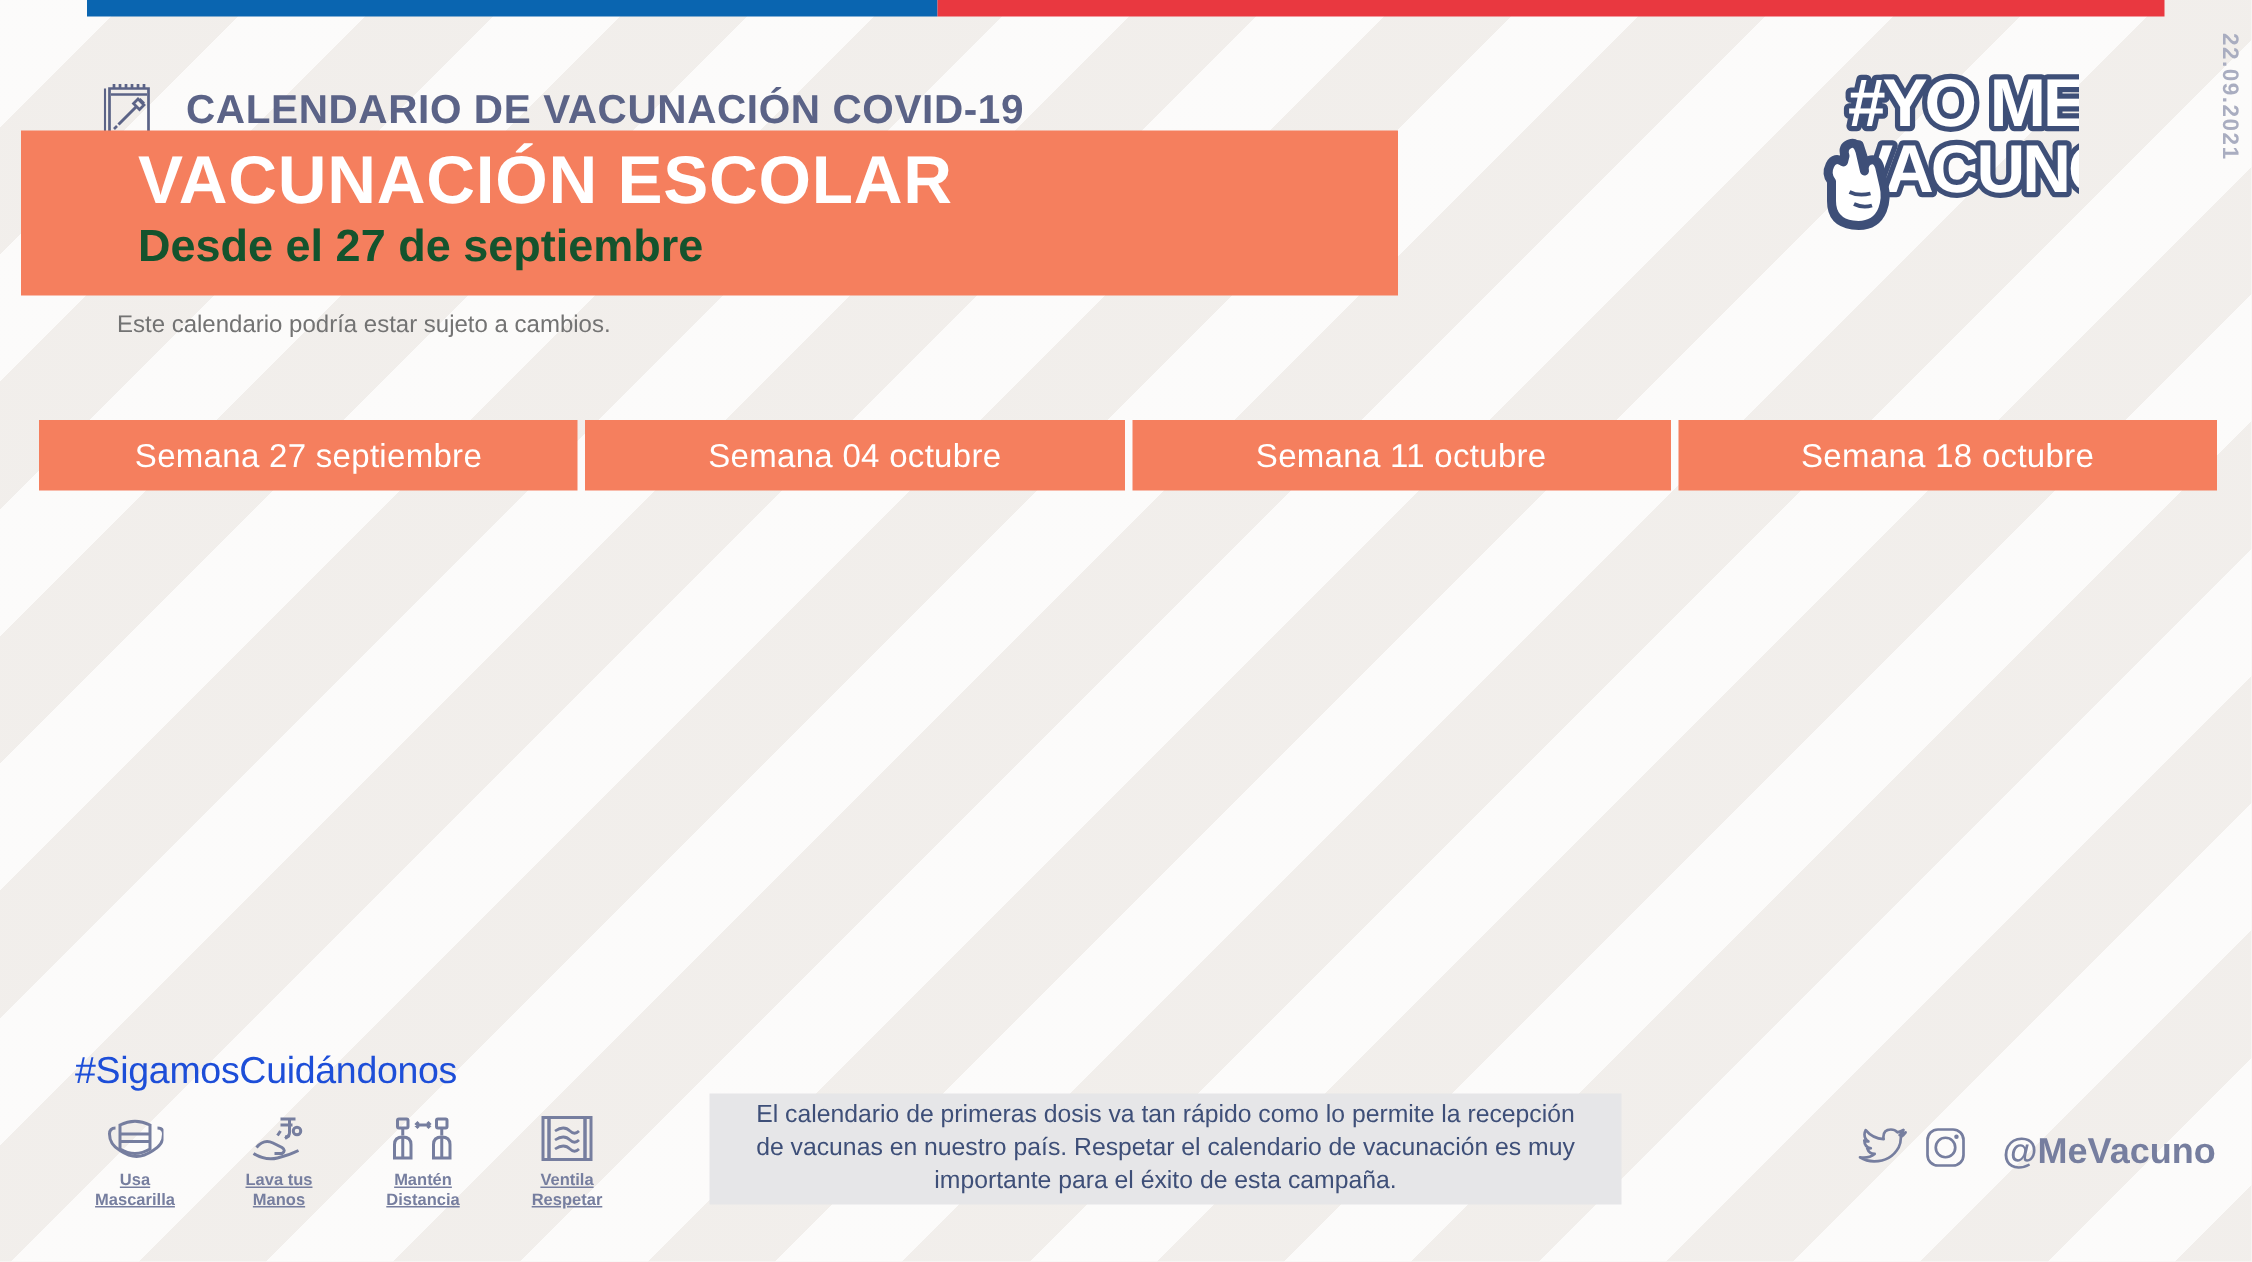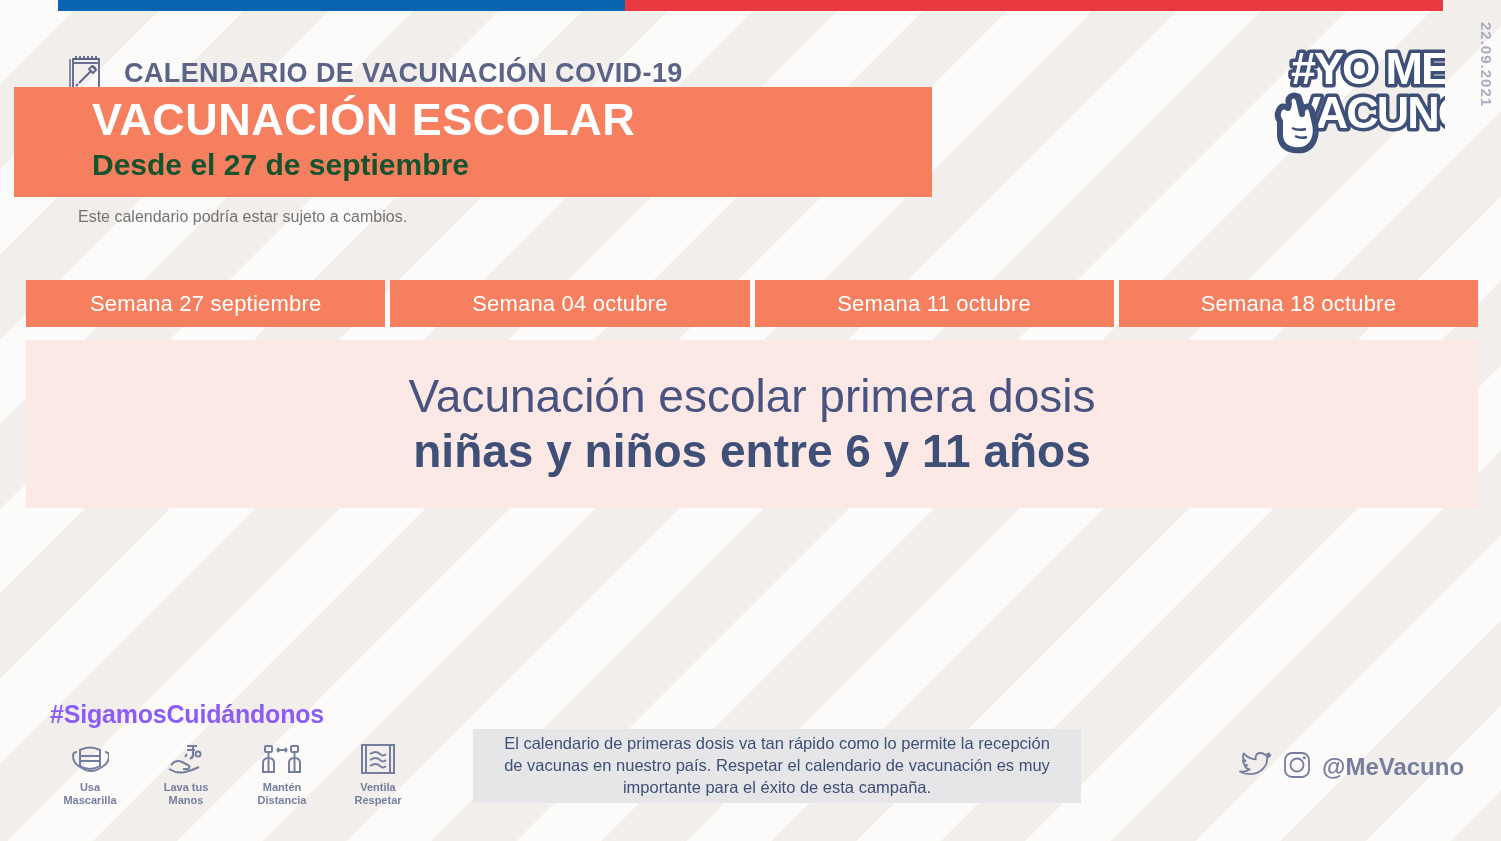--- a/index.html
+++ b/index.html
@@ -160,22 +160,22 @@
 
   
   #care-block {
     position: absolute;
     left: 50px;
     top: 700px;
     width: 390px;
   }
   #care-hashtag {
     font-size: 25px;
-    font-weight: bold;
-    color: #8b5cf6;
+    font-weight: normal;
+    color: #1d4ed8;
     letter-spacing: -0.2px;
   }
   #care-icons {
     display: flex;
     gap: 24px;
     margin-top: 12px;
     padding-left: 4px;
   }
   .care-item {
     width: 72px;
@@ -186,20 +186,21 @@
     height: 36px;
     display: flex;
     align-items: center;
     justify-content: center;
   }
   .care-item .cap {
     font-size: 11px;
     font-weight: bold;
     line-height: 1.15;
     margin-top: 4px;
+    text-decoration: underline;
   }
 
   
   #note-box {
     position: absolute;
     left: 473px;
     top: 729px;
     width: 608px;
     height: 74px;
     background: #e6e6e8;
@@ -222,27 +223,27 @@
     top: 750px;
     display: flex;
     align-items: center;
     gap: 10px;
     color: #767e9f;
   }
   #social-handle {
     font-size: 24px;
     font-weight: bold;
     color: #767e9f;
-    margin-left: 0;
+    margin-left: 13px;
   }
 
   
   #logo {
     position: absolute;
-    left: 1255px;
+    left: 1196px;
     top: 36px;
     width: 190px;
     height: 130px;
   }
 </style>
 </head>
 <body>
 
 <div id="bg-texture"></div>
 
@@ -293,24 +294,20 @@
     </svg>
   </div>
 
   <div id="week-tabs">
     <div class="week-tab">Semana 27 septiembre</div>
     <div class="week-tab">Semana 04 octubre</div>
     <div class="week-tab">Semana 11 octubre</div>
     <div class="week-tab">Semana 18 octubre</div>
   </div>
 
-  <div id="content-panel">
-    <div id="content-line1">Vacunación escolar primera dosis</div>
-    <div id="content-line2">niñas y niños entre 6 y 11 años</div>
-  </div>
 
   <div id="care-block">
     <div id="care-hashtag">#SigamosCuidándonos</div>
     <div id="care-icons">
 
       <div class="care-item">
         <div class="glyph">
           <svg width="38" height="32" viewBox="0 0 38 32" fill="none" stroke="#767e9f" stroke-width="2">
             <path d="M6 9 q-4 0 -4 4 q0 7 7 11 q6 4 11 4 q5 0 11 -4 q7 -4 7 -11 q0 -4 -4 -4"></path>
             <path d="M9 7 q10 -5 20 0 l0 16 q-10 6 -20 0 z"></path>

